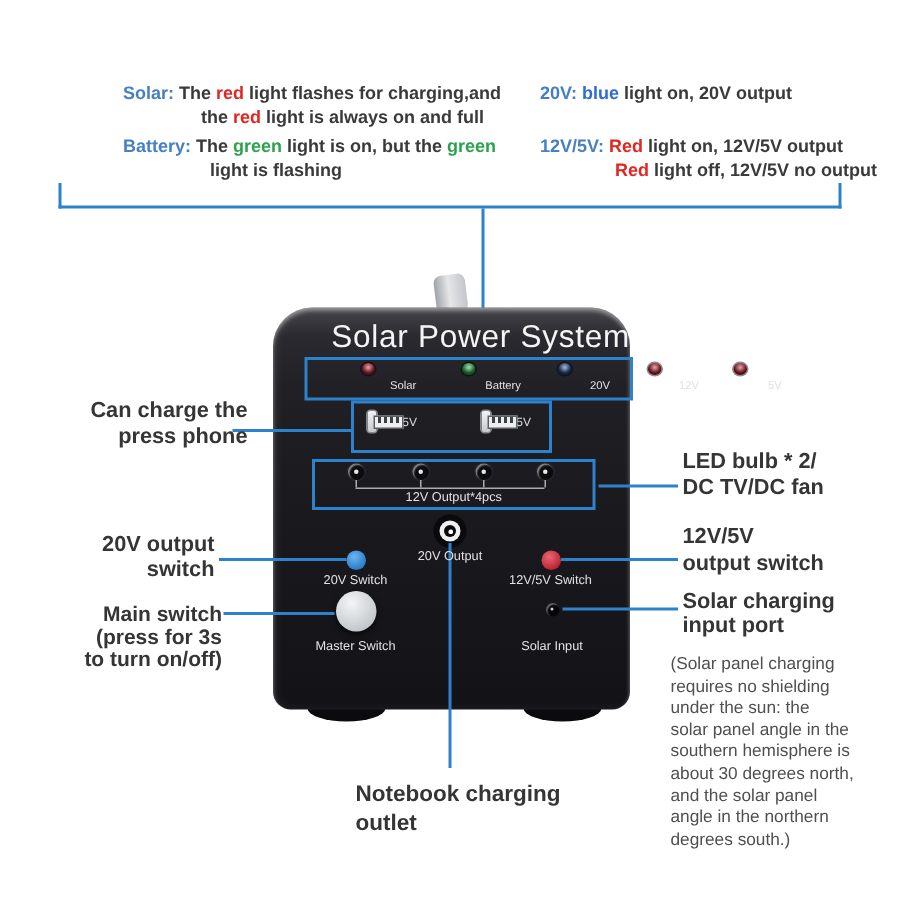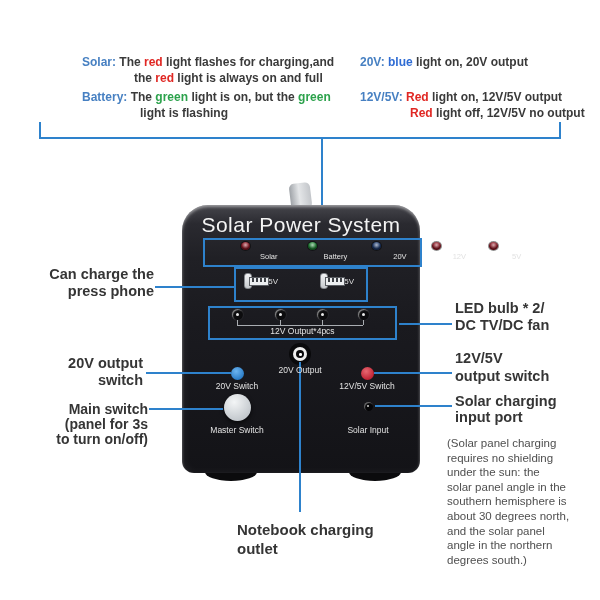--- a/index.html
+++ b/index.html
@@ -14,21 +14,21 @@
   
   .line{position:absolute;background:#2e82cc;}
   
   .handle{position:absolute;left:290px;top:183px;width:21px;height:26px;border-radius:5px;
           background:linear-gradient(90deg,#9fa3a8,#e4e6e8 45%,#c3c6ca);transform:rotate(-7deg);}
   .foot{position:absolute;width:52px;height:18px;border-radius:50%;background:#0b0b0d;}
   .device{position:absolute;left:182px;top:205px;width:238px;height:268px;
           border-radius:26px 26px 12px 12px;
           background:linear-gradient(180deg,#46464c 0%,#2a2a30 7%,#202025 20%,#1a1a1f 45%,#131317 100%);
           box-shadow:inset 0 2px 3px rgba(255,255,255,.45), inset 2px 0 8px rgba(255,255,255,.06);}
-  .device-title{position:absolute;left:0;top:8px;width:100%;text-align:center;
+  .device-title{position:absolute;left:0;top:8px;width:100%;text-align:right;
           font-size:21px;color:#f4f4f4;letter-spacing:.5px;}
   .panel{position:absolute;border:2px solid #2e82cc;}
   .led-box{left:21px;top:33px;width:193px;height:23px;display:flex;justify-content:space-between;
            padding:2px 13px 0 9px;box-sizing:content-box;}
   .led-unit{display:flex;flex-direction:column;align-items:center;}
   .led-dot{width:9px;height:8px;border-radius:50%;
            background-image:radial-gradient(circle at 50% 38%, rgba(255,255,255,.65), rgba(255,255,255,0) 60%);
            box-shadow:0 0 0 1px rgba(0,0,0,.45), inset 0 -2px 3px rgba(0,0,0,.5);}
   .led-label{font-size:7.5px;color:#e2e2e2;margin-top:2px;white-space:nowrap;margin-left:46px;}
   .usb-box{left:52px;top:62px;width:130px;height:31px;}
@@ -187,31 +187,31 @@
   </div>
 
   <div class="line" style="left:155px;top:286px;width:79px;height:2px;"></div>
   <div class="line" style="left:399px;top:323px;width:53px;height:2px;"></div>
   <div class="line" style="left:146px;top:372px;width:85px;height:2px;"></div>
   <div class="line" style="left:374px;top:372px;width:78px;height:2px;"></div>
   <div class="line" style="left:149px;top:408px;width:74px;height:2px;"></div>
   <div class="line" style="left:375px;top:405px;width:77px;height:2px;"></div>
   <div class="line" style="left:299px;top:362px;width:2px;height:150px;z-index:5;"></div>
 
-  <div class="ann ann-r" style="left:29px;top:266px;width:125px;font-size:14.5px;line-height:17px;">
+  <div class="ann ann-r" style="left:40px;top:266px;width:125px;font-size:14.5px;line-height:17px;">
     <div>Can charge the</div>
     <div>press phone</div>
   </div>
   <div class="ann ann-r" style="left:30px;top:355px;width:113px;font-size:14.5px;line-height:17px;">
     <div>20V output</div>
     <div>switch</div>
   </div>
   <div class="ann ann-r" style="left:18px;top:402px;width:130px;font-size:14px;line-height:15.2px;">
     <div>Main switch</div>
-    <div>(panel for 3s</div>
+    <div>(press for 3s</div>
     <div>to turn on/off)</div>
   </div>
 
   <div class="ann" style="left:455px;top:300px;font-size:14.5px;line-height:16.5px;">
     <div>LED bulb * 2/</div>
     <div>DC TV/DC fan</div>
   </div>
   <div class="ann" style="left:455px;top:350px;font-size:14.5px;line-height:17.5px;">
     <div>12V/5V</div>
     <div>output switch</div>

